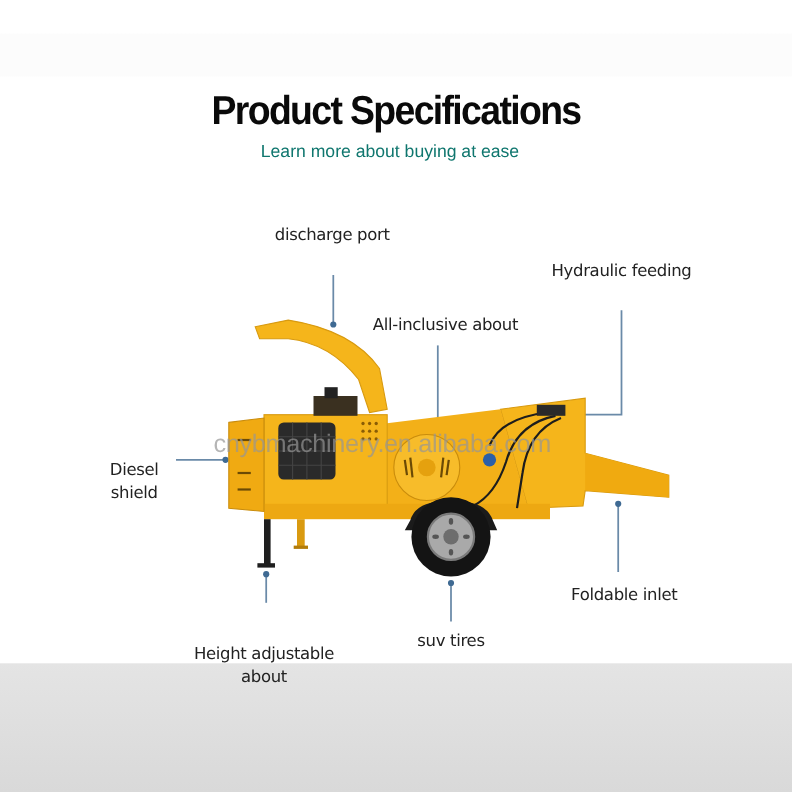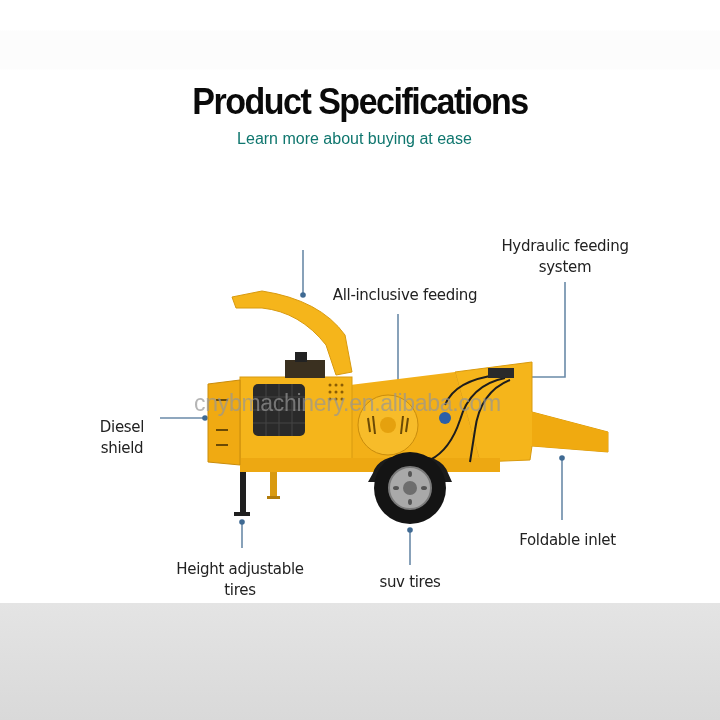--- a/index.html
+++ b/index.html
@@ -114,39 +114,39 @@
     <ellipse cx="410" cy="474" rx="2" ry="3"></ellipse>
       <ellipse cx="424" cy="488" rx="3" ry="2"></ellipse>
     <ellipse cx="410" cy="502" rx="2" ry="3"></ellipse>
       <ellipse cx="396" cy="488" rx="3" ry="2"></ellipse>
   </g>
 </svg>
 
 <div class="watermark">cnybmachinery.en.alibaba.com</div>
 
 <div class="label" style="left:232px; top:203px; width:140px;">
+  <div>discharge port</div>
 </div>
 
 <div class="label" style="left:330px; top:285px; width:150px;">
-  <div>All-inclusive feeding</div>
+  <div>All-inclusive about</div>
 </div>
 
 <div class="label" style="left:490px; top:236px; width:150px;text-align:center;">
   <div>Hydraulic feeding</div>
-  <div>system</div>
 </div>
 
 <div class="label" style="left:84px; top:397px; width:76px;margin-top:20px;">
   <div>Diesel</div>
   <div>shield</div>
 </div>
 
-<div class="label" style="left:165px; top:559px; width:150px;text-align:center;">
+<div class="label" style="left:165px; top:584px; width:150px;text-align:center;">
   <div>Height adjustable</div>
-  <div>tires</div>
+  <div>about</div>
 </div>
 
 <div class="label" style="left:355px; top:572px; width:110px;">
   <div>suv tires</div>
 </div>
 
 <div class="label" style="left:505px; top:530px; width:125px;">
   <div>Foldable inlet</div>
 </div>
 

